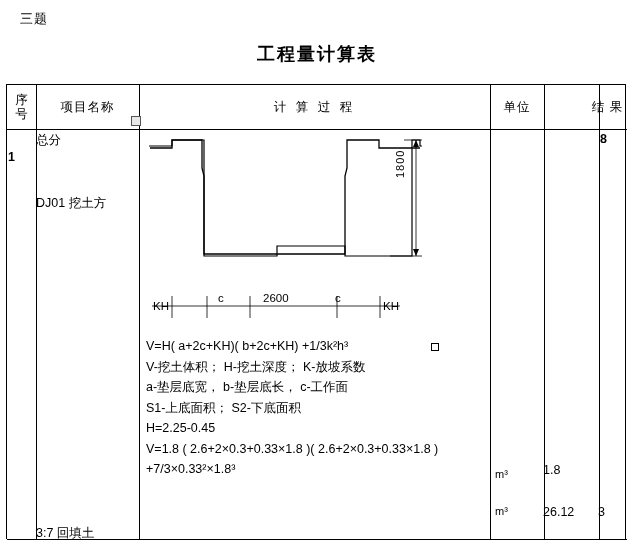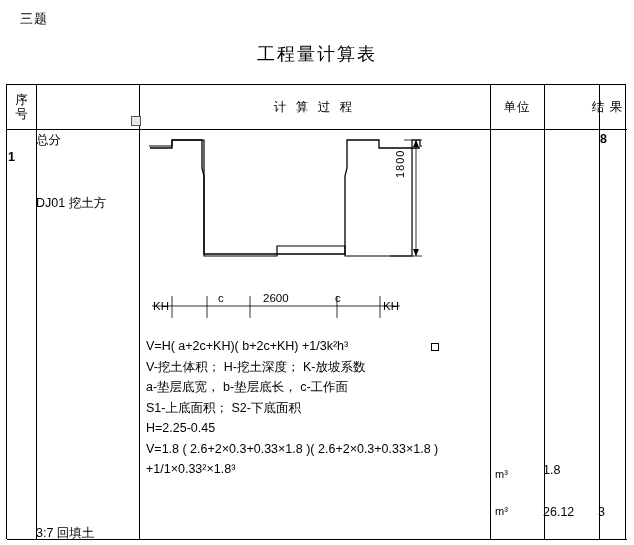--- a/index.html
+++ b/index.html
@@ -31,20 +31,21 @@
   }
   .doc-title {
     position: absolute;
     left: 0;
     top: 42px;
     width: 634px;
     text-align: center;
     font-size: 18px;
     font-family: "Liberation Sans", sans-serif;
     letter-spacing: 2px;
+    font-weight: bold;
   }
   
   .table {
     position: absolute;
     left: 6px;
     top: 84px;
     width: 620px;
     height: 455px;
     border-left: 1px solid #000;
     border-top: 1px solid #000;
@@ -189,20 +190,21 @@
 
     <div class="hline h-header"></div>
     <div class="hline h-bottom"></div>
 
     <div class="hdr hdr-seq">
       <div>
         <span>序</span>
         <span>号</span>
       </div>
     </div>
+    <div class="hdr hdr-name">项目名称</div>
     <div class="hdr hdr-proc">计 算 过 程</div>
     <div class="hdr hdr-unit">单位</div>
     <div class="hdr hdr-result">结  果</div>
 
   </div>
 
   <div class="anchor-mark"></div>
 
   <div class="cell-text row-total">总分</div>
   <div class="cell-text row-total-val">8</div>
@@ -263,16 +265,16 @@
   <div class="lbl lbl-2600">2600</div>
   <div class="small-sq"></div>
 
   <div class="formulas">
     <div>V=H( a+2c+KH)( b+2c+KH) +1/3k²h³</div>
     <div>V-挖土体积；  H-挖土深度；  K-放坡系数</div>
     <div>a-垫层底宽，   b-垫层底长，  c-工作面</div>
     <div>S1-上底面积；    S2-下底面积</div>
     <div>H=2.25-0.45</div>
     <div>V=1.8 ( 2.6+2×0.3+0.33×1.8 )( 2.6+2×0.3+0.33×1.8 )</div>
-    <div>+1/1×0.33²×1.8³</div>
+    <div>+7/3×0.33²×1.8³</div>
   </div>
 
 </div>
 
 </body></html>

